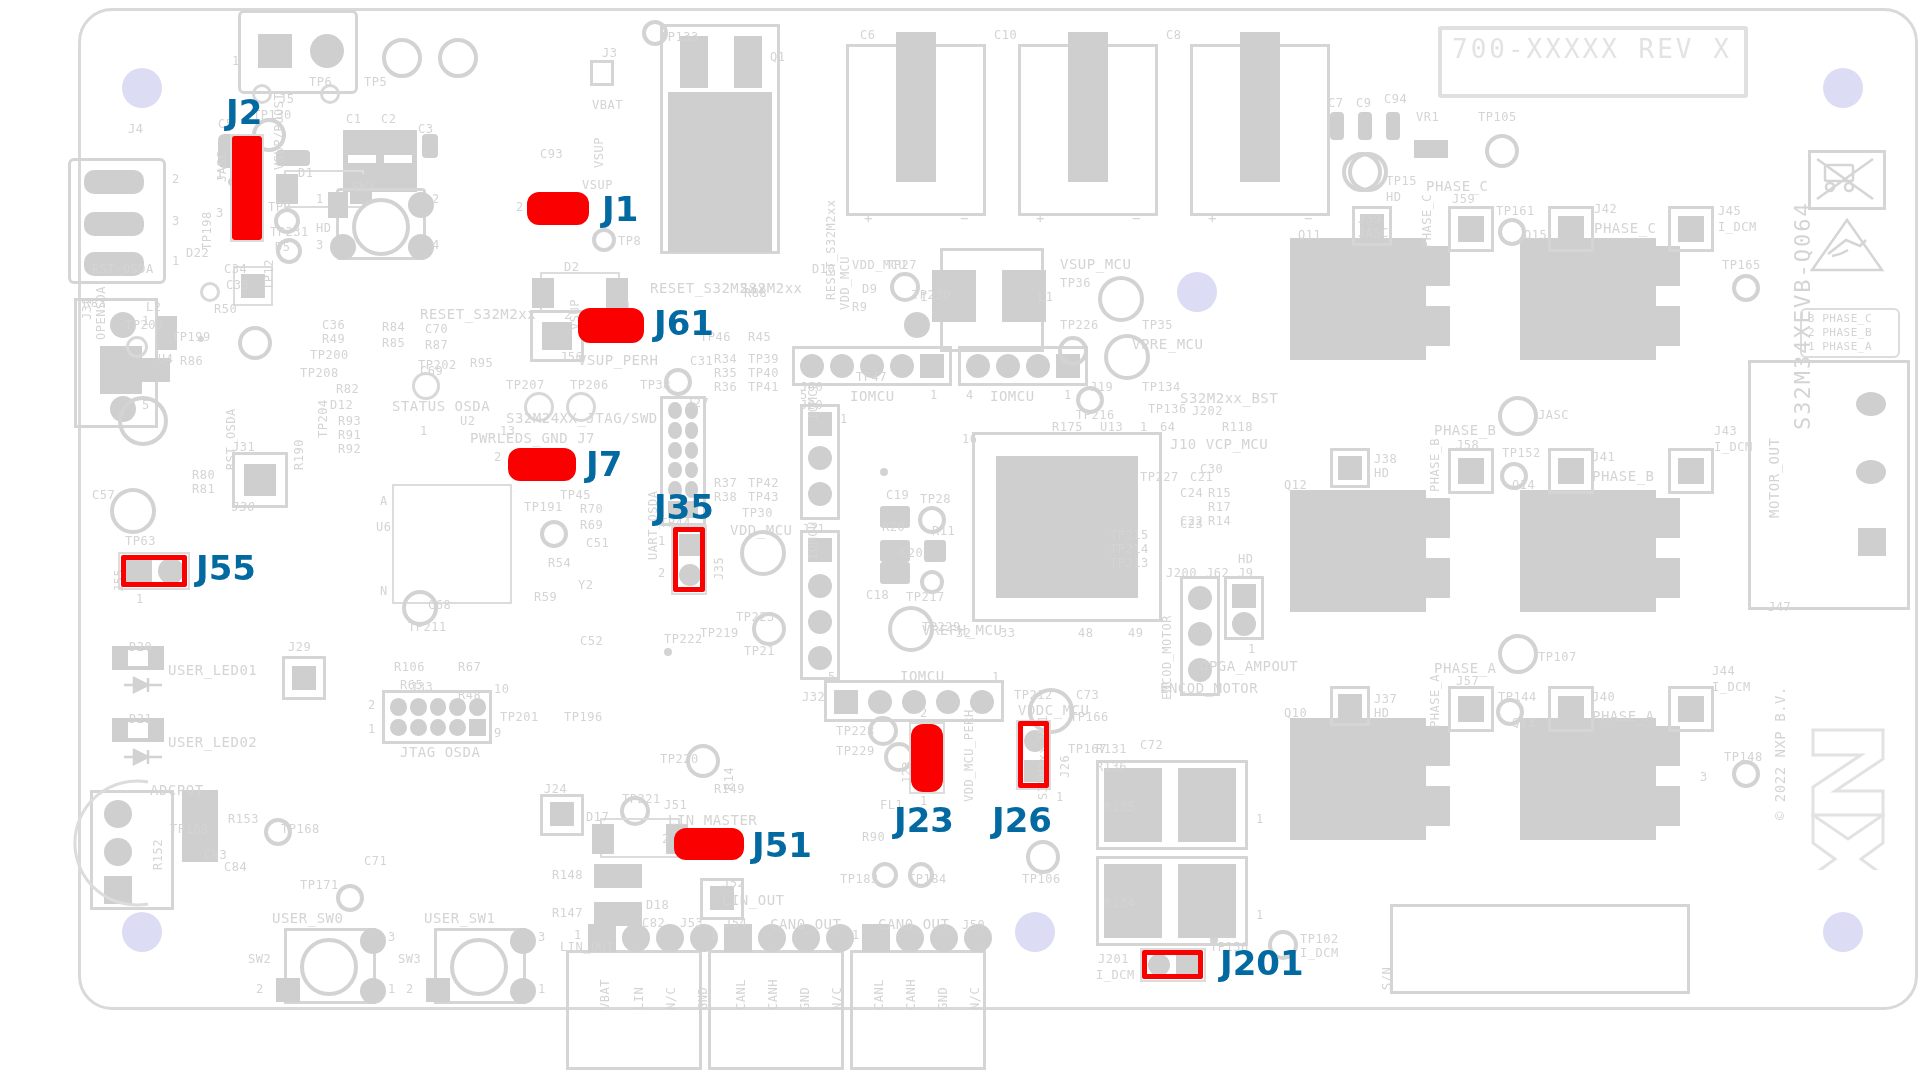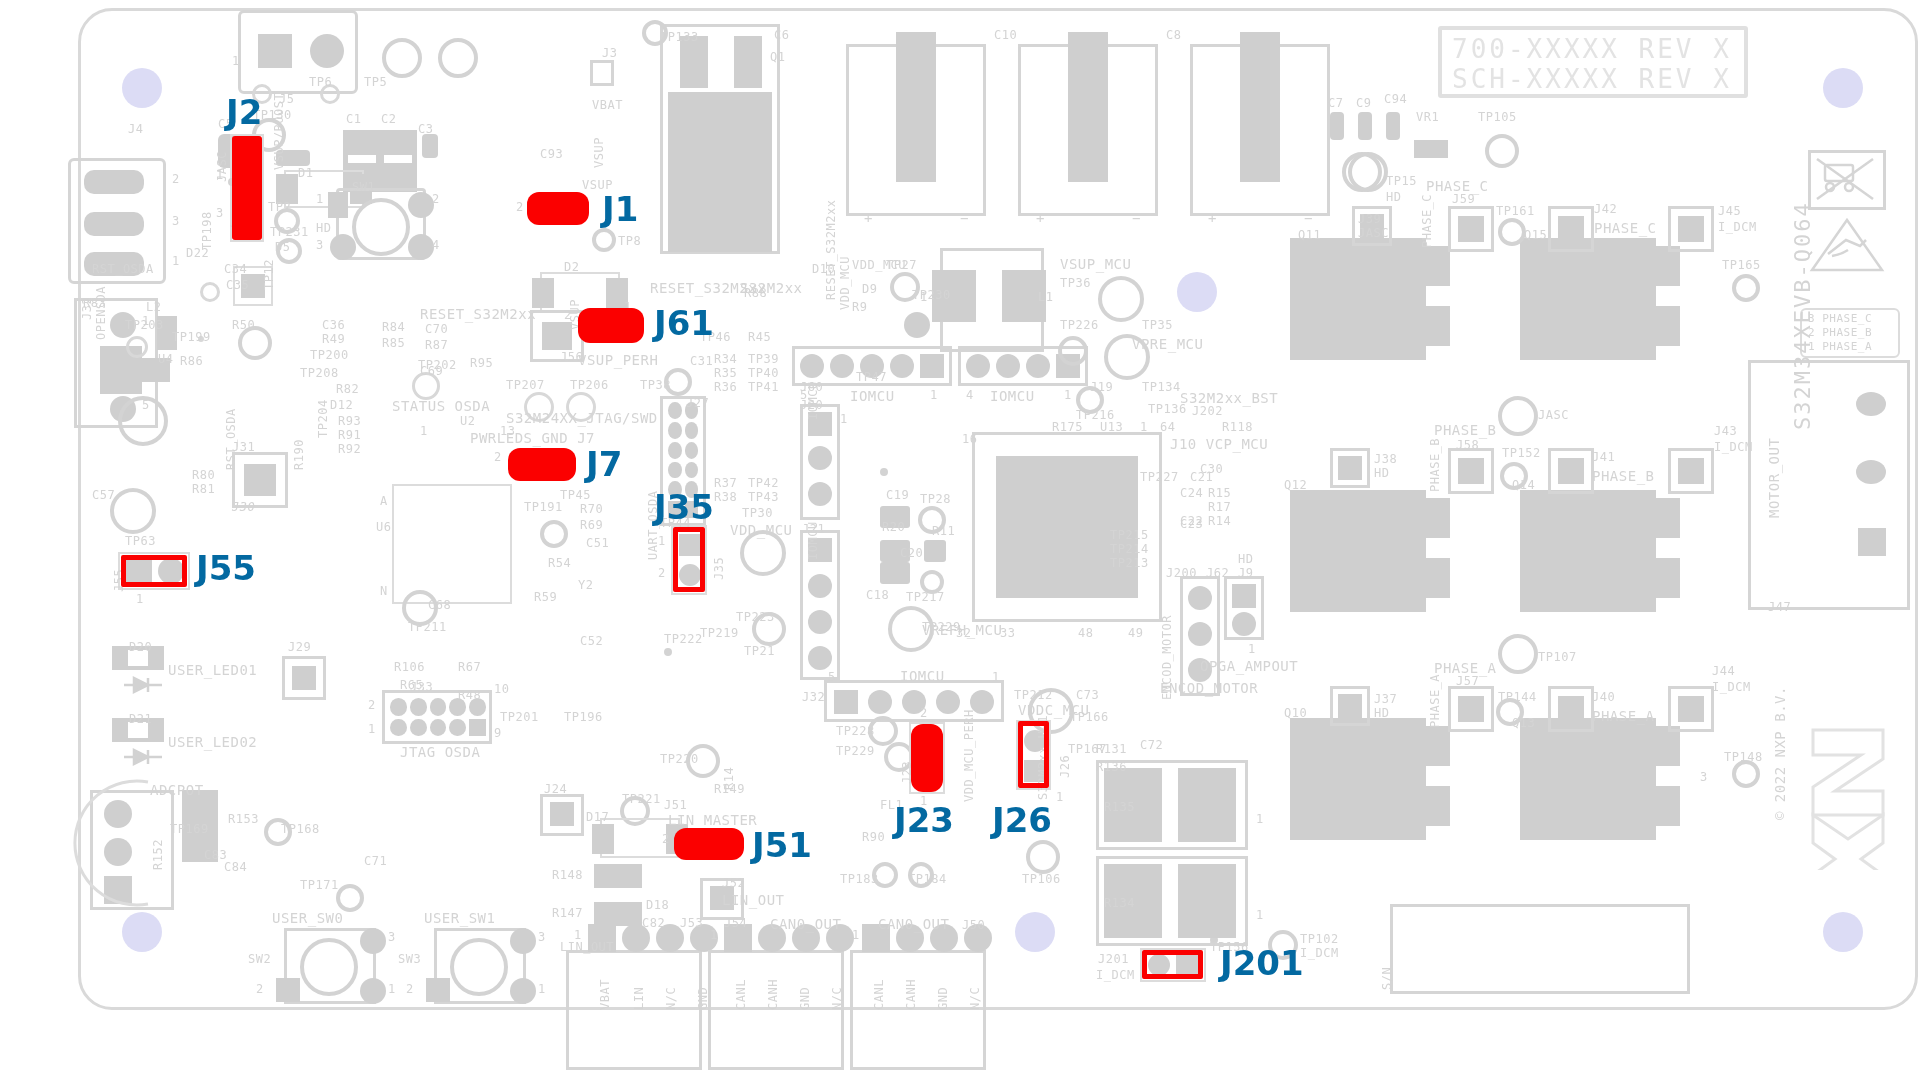--- a/index.html
+++ b/index.html
@@ -142,21 +142,20 @@
 
   <div class="pad" style="left:1330px;top:112px;width:14px;height:28px;border-radius:4px;"></div>
   <div class="pad" style="left:1358px;top:112px;width:14px;height:28px;border-radius:4px;"></div>
   <div class="pad" style="left:1386px;top:112px;width:14px;height:28px;border-radius:4px;"></div>
   <div class="pad" style="left:1414px;top:140px;width:34px;height:18px;"></div>
   <div class="ring" style="left:1485px;top:134px;width:34px;height:34px;"></div>
   <div class="ring" style="left:1348px;top:152px;width:40px;height:40px;"></div>
 
   <div class="revbox" style="left:1438px;top:26px;width:310px;height:72px;">
     <div class="revtext" style="padding:4px 0 0 10px;">700-XXXXX REV X</div>
-    <div class="revtext" style="padding:0 0 0 10px;">SCH-XXXXX REV X</div>
   </div>
 
   <div class="silk-out" style="left:1808px;top:150px;width:78px;height:60px;">
     <svg width="70" height="52" viewBox="0 0 70 52">
       <g stroke="#d5d5d5" stroke-width="2.5" fill="none">
         <rect x="14" y="12" width="28" height="16" rx="2"></rect>
         <circle cx="19" cy="34" r="4"></circle>
           <circle cx="38" cy="34" r="4"></circle>
         <line x1="6" y1="6" x2="62" y2="46"></line>
         <line x1="62" y1="6" x2="6" y2="46"></line>
@@ -704,21 +703,21 @@
       <div class="t t10" style="left: 316px; top: 221px;">HD</div>
       <div class="t t10" style="left: 186px; top: 246px;">D22</div>
       <div class="t t10" style="left: 92px; top: 262px;">RST_OSDA</div>
       <div class="t t10" style="left: 224px; top: 262px;">C34</div>
       <div class="t t10" style="left: 83px; top: 296px;">R83</div>
       <div class="t t10" style="left: 146px; top: 300px;">L2</div>
       <div class="t t10" style="left: 125px; top: 318px;">TP203</div>
       <div class="t t10" style="left: 172px; top: 330px;">TP199</div>
       <div class="t t10" style="left: 180px; top: 354px;">R86</div>
       <div class="t t10" style="left: 158px; top: 352px;">U4</div>
-      <div class="t t10" style="left: 232px; top: 302px; margin-top: 16px;">R50</div>
+      <div class="t t10" style="left: 214px; top: 302px;">R50</div>
       <div class="t t10" style="left: 226px; top: 278px;">C35</div>
       <div class="t t10" style="left: 322px; top: 318px;">C36</div>
       <div class="t t10" style="left: 322px; top: 332px;">R49</div>
       <div class="t t10" style="left: 310px; top: 348px;">TP200</div>
       <div class="t t10" style="left: 300px; top: 366px;">TP208</div>
       <div class="t t10" style="left: 382px; top: 320px;">R84</div>
       <div class="t t10" style="left: 382px; top: 336px;">R85</div>
       <div class="t t10" style="left: 425px; top: 322px;">C70</div>
       <div class="t t10" style="left: 425px; top: 338px;">R87</div>
       <div class="t t10" style="left: 420px; top: 364px;">C69</div>
@@ -904,21 +903,21 @@
       <div class="t t12" style="left: 878px; top: 916px;">CAN0_OUT</div>
       <div class="t t10" style="left: 962px; top: 918px;">J50</div>
       <div class="t t10" style="left: 560px; top: 940px;">LIN_OUT</div>
       <div class="t t10" style="left: 1104px; top: 800px;">R135</div>
       <div class="t t10" style="left: 1104px; top: 896px;">R134</div>
       <div class="t t10" style="left: 1098px; top: 952px;">J201</div>
       <div class="t t10" style="left: 1096px; top: 968px;">I_DCM</div>
       <div class="t t10" style="left: 1210px; top: 940px;">TP156</div>
       <div class="t t10" style="left: 1300px; top: 932px;">TP102</div>
       <div class="t t10" style="left: 1300px; top: 946px;">I_DCM</div>
-      <div class="t t10" style="left: 774px; top: 28px;">C6</div>
+      <div class="t t10" style="left: 860px; top: 28px;">C6</div>
       <div class="t t10" style="left: 994px; top: 28px;">C10</div>
       <div class="t t10" style="left: 1166px; top: 28px;">C8</div>
       <div class="t t10" style="left: 1328px; top: 96px;">C7</div>
       <div class="t t10" style="left: 1356px; top: 96px;">C9</div>
       <div class="t t10" style="left: 1384px; top: 92px;">C94</div>
       <div class="t t10" style="left: 1416px; top: 110px;">VR1</div>
       <div class="t t10" style="left: 1478px; top: 110px;">TP105</div>
       <div class="t t10" style="left: 1298px; top: 228px;">Q11</div>
       <div class="t t10" style="left: 1386px; top: 174px;">TP15</div>
       <div class="t t10" style="left: 1386px; top: 190px;">HD</div>

